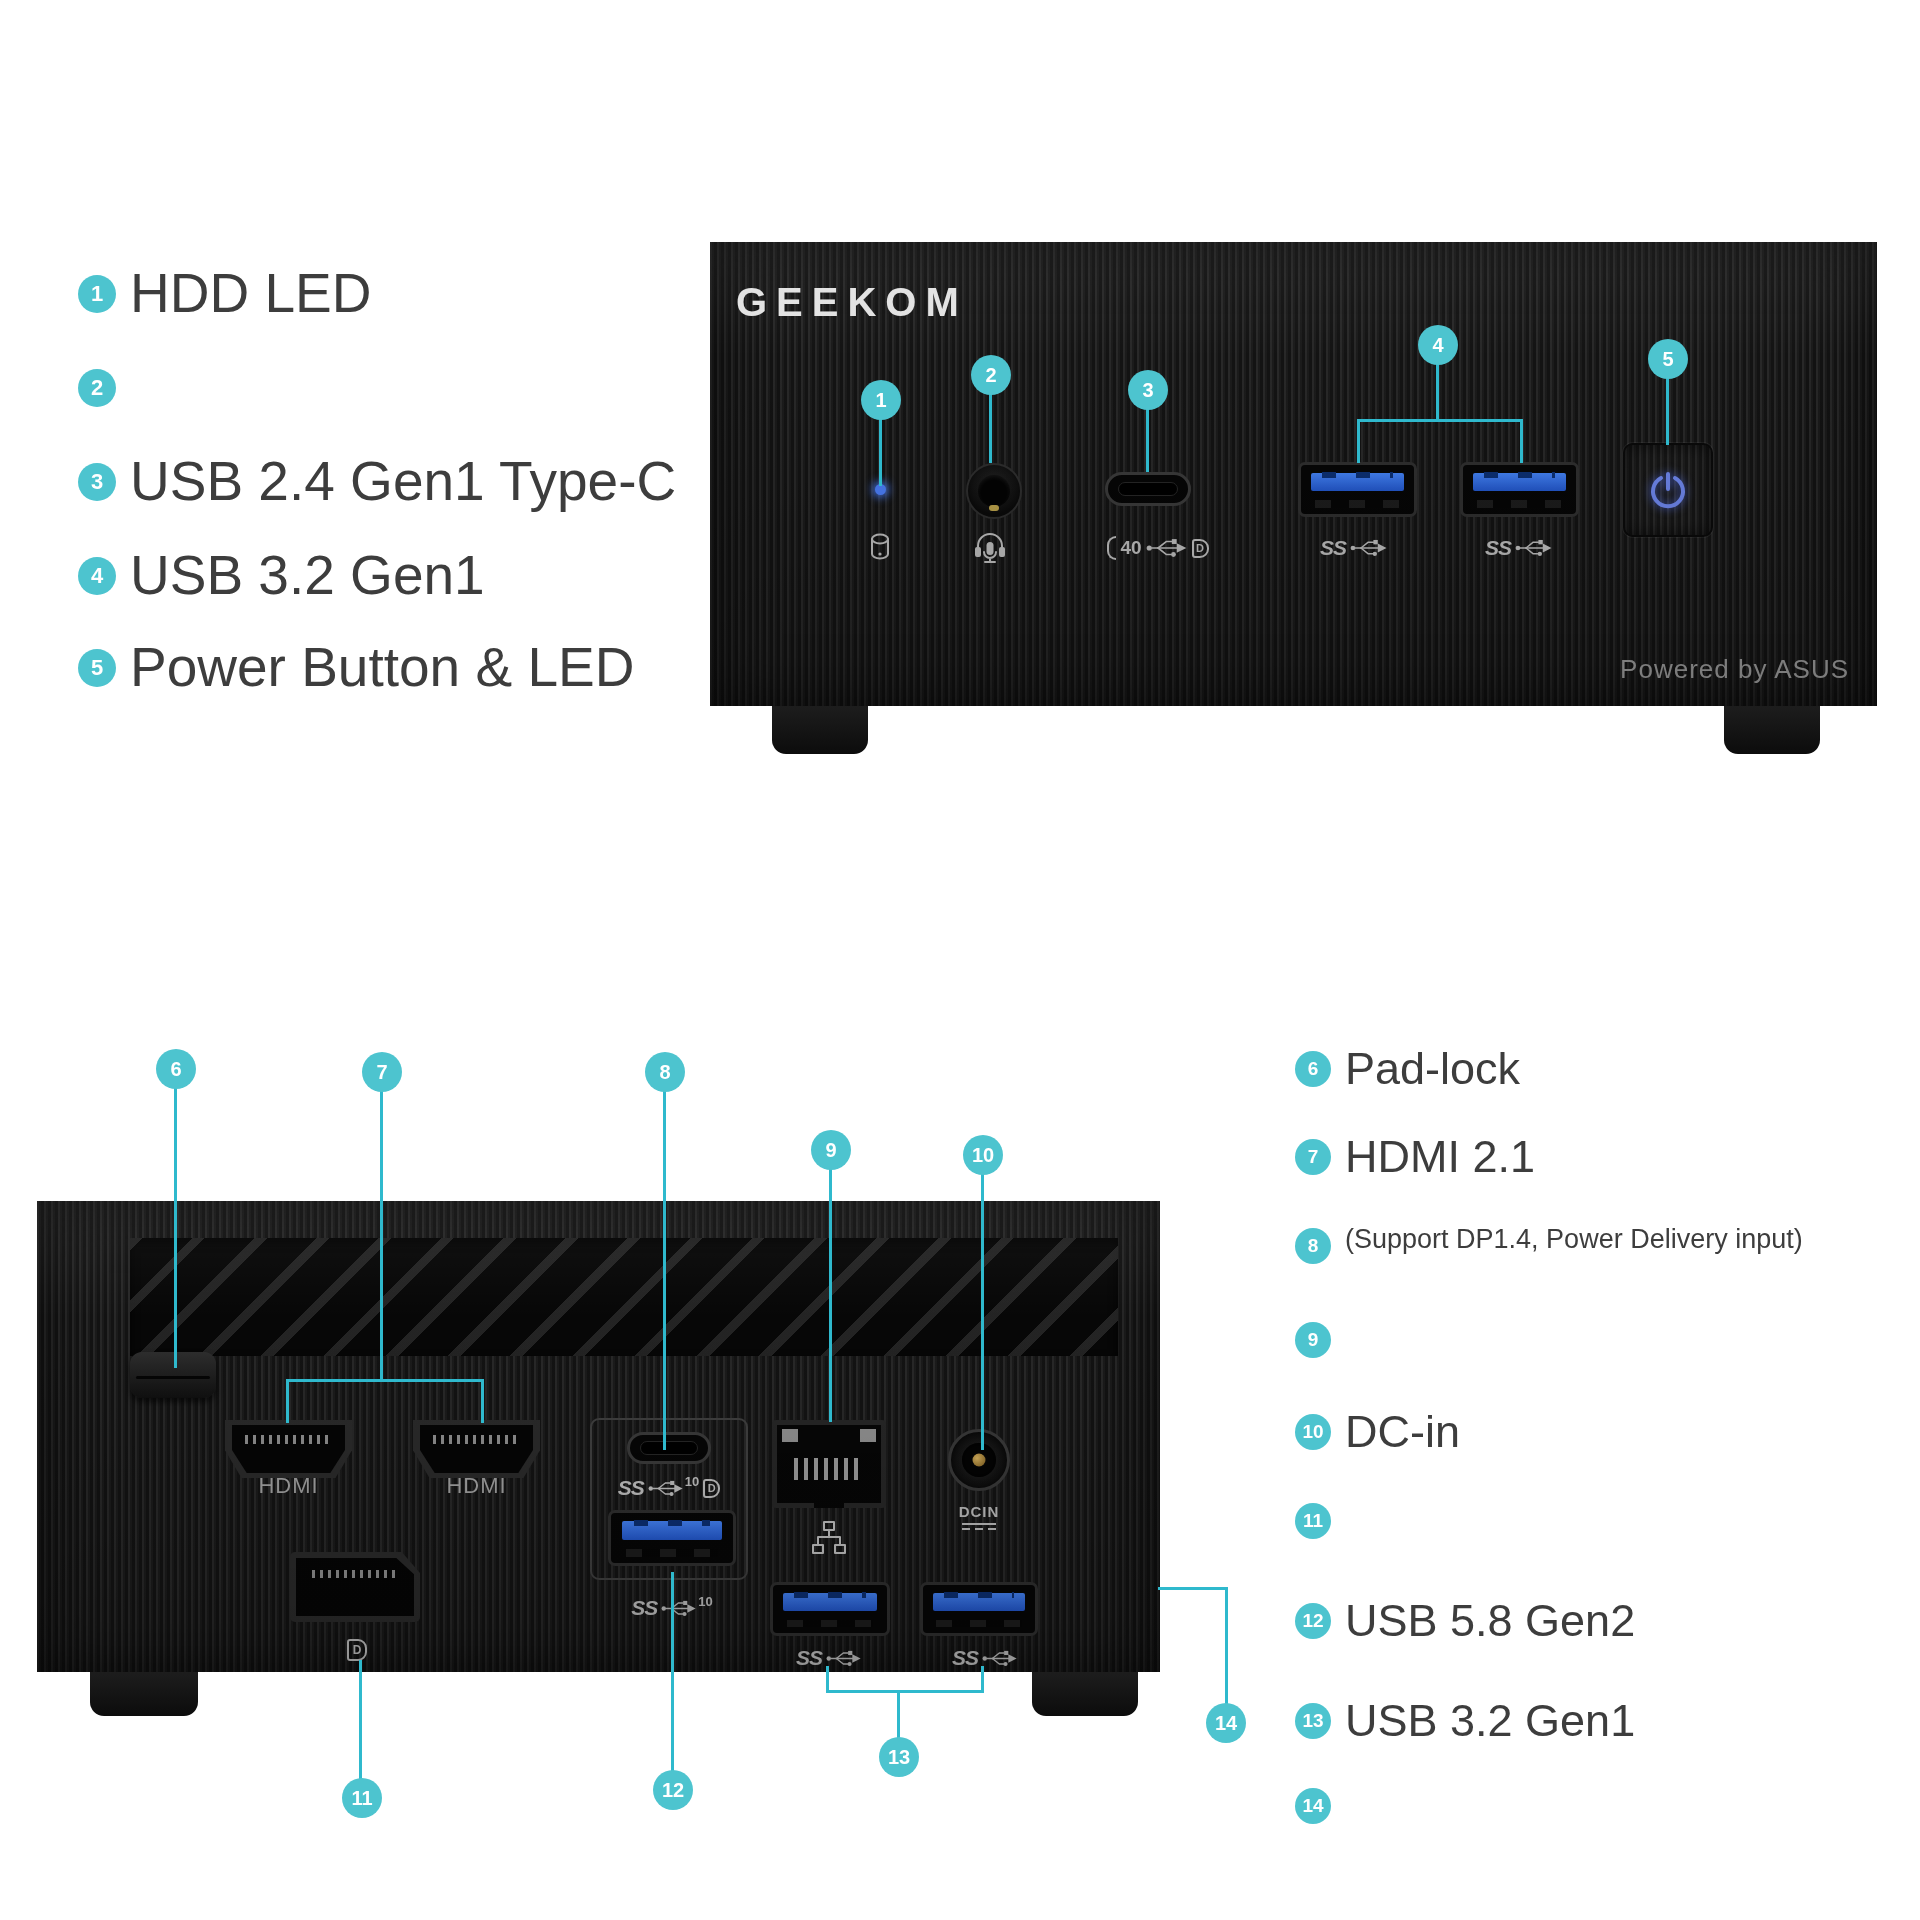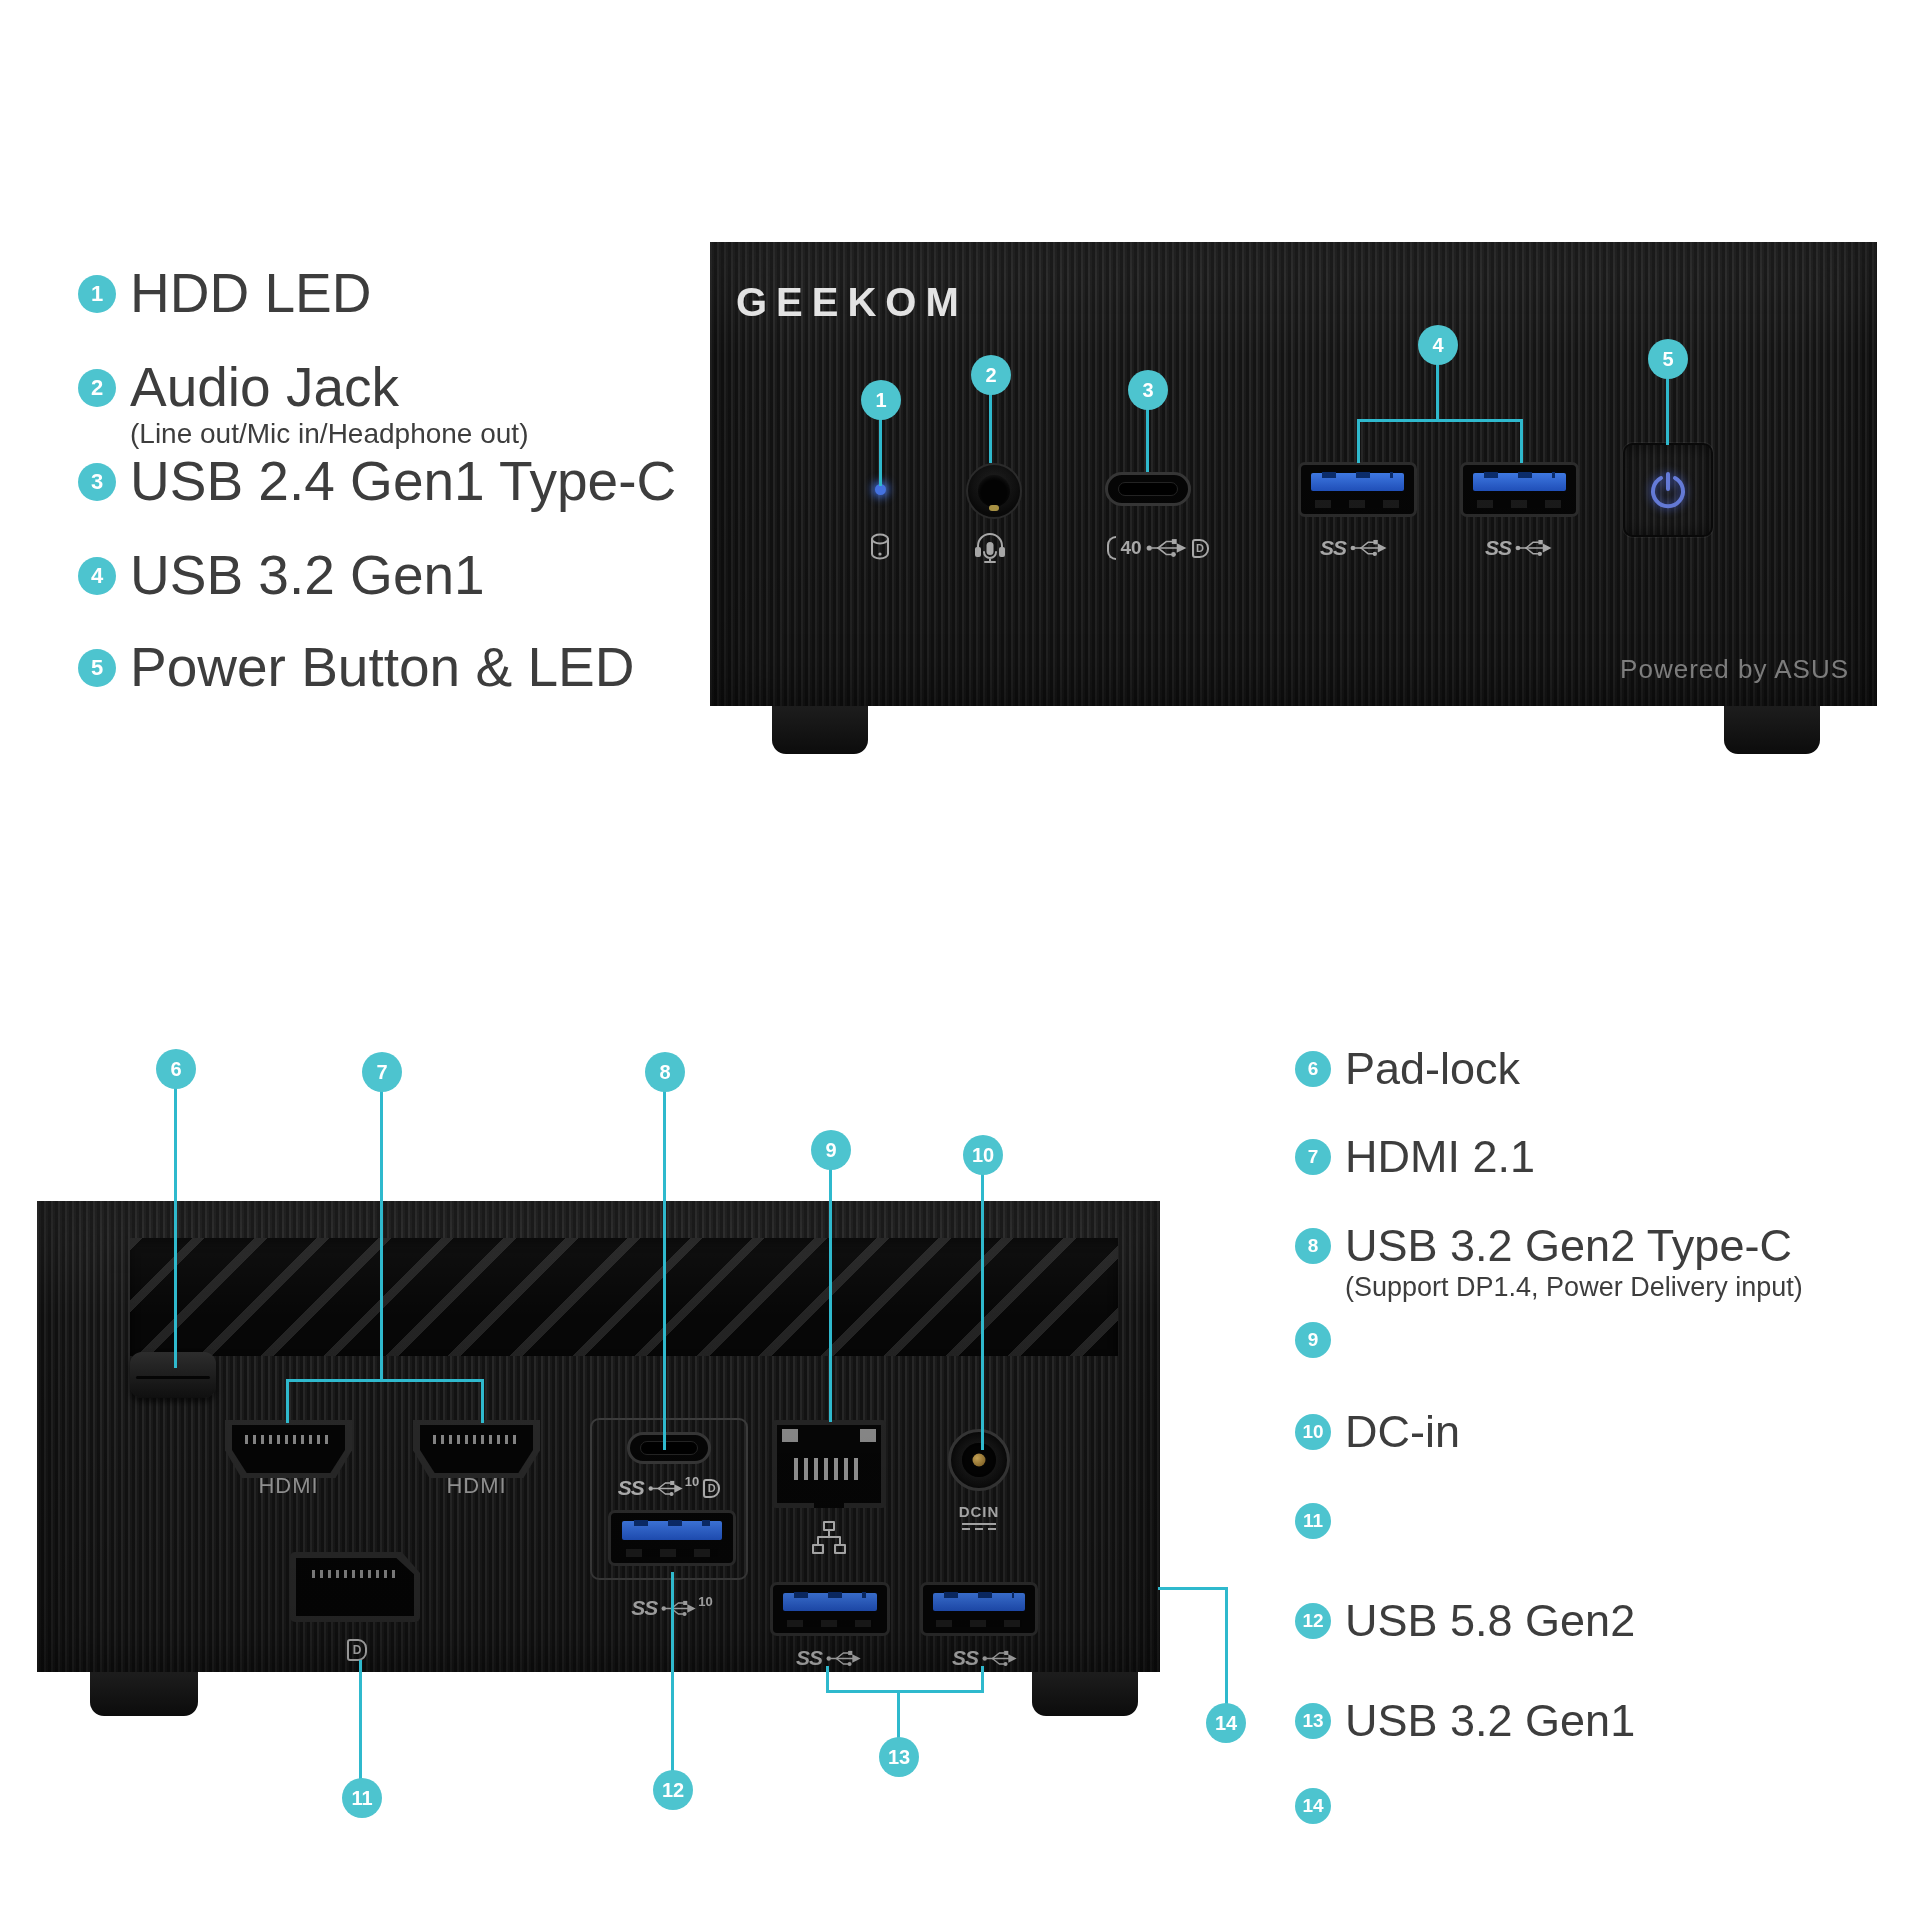--- a/index.html
+++ b/index.html
@@ -118,24 +118,20 @@
 
   <div class="legend-left">
     <div class="legend-item" style="left:78px;top:265px;">
       <span class="badge">1</span>
       <div>
           <div class="lab">HDD LED</div>
         </div>
     </div>
     <div class="legend-item" style="left:78px;top:359px;">
       <span class="badge">2</span>
-      <div>
-        <div class="lab">Audio Jack</div>
-        <div class="sub">(Line out/Mic in/Headphone out)</div>
-      </div>
     </div>
     <div class="legend-item" style="left:78px;top:453px;">
       <span class="badge">3</span>
       <div>
           <div class="lab">USB 2.4 Gen1 Type-C</div>
         </div>
     </div>
     <div class="legend-item" style="left:78px;top:547px;">
       <span class="badge">4</span>
       <div>
@@ -393,21 +389,20 @@
     </div>
     <div class="legend-item" style="left:1295px;top:1133px;">
       <span class="badge">7</span>
       <div>
           <div class="lab">HDMI 2.1</div>
         </div>
     </div>
     <div class="legend-item" style="left:1295px;top:1222px;">
       <span class="badge">8</span>
       <div>
-        <div class="lab">USB 3.2 Gen2 Type-C</div>
         <div class="sub">(Support DP1.4, Power Delivery input)</div>
       </div>
     </div>
     <div class="legend-item" style="left:1295px;top:1316px;">
       <span class="badge">9</span>
     </div>
     <div class="legend-item" style="left:1295px;top:1408px;">
       <span class="badge">10</span>
       <div>
           <div class="lab">DC-in</div>

